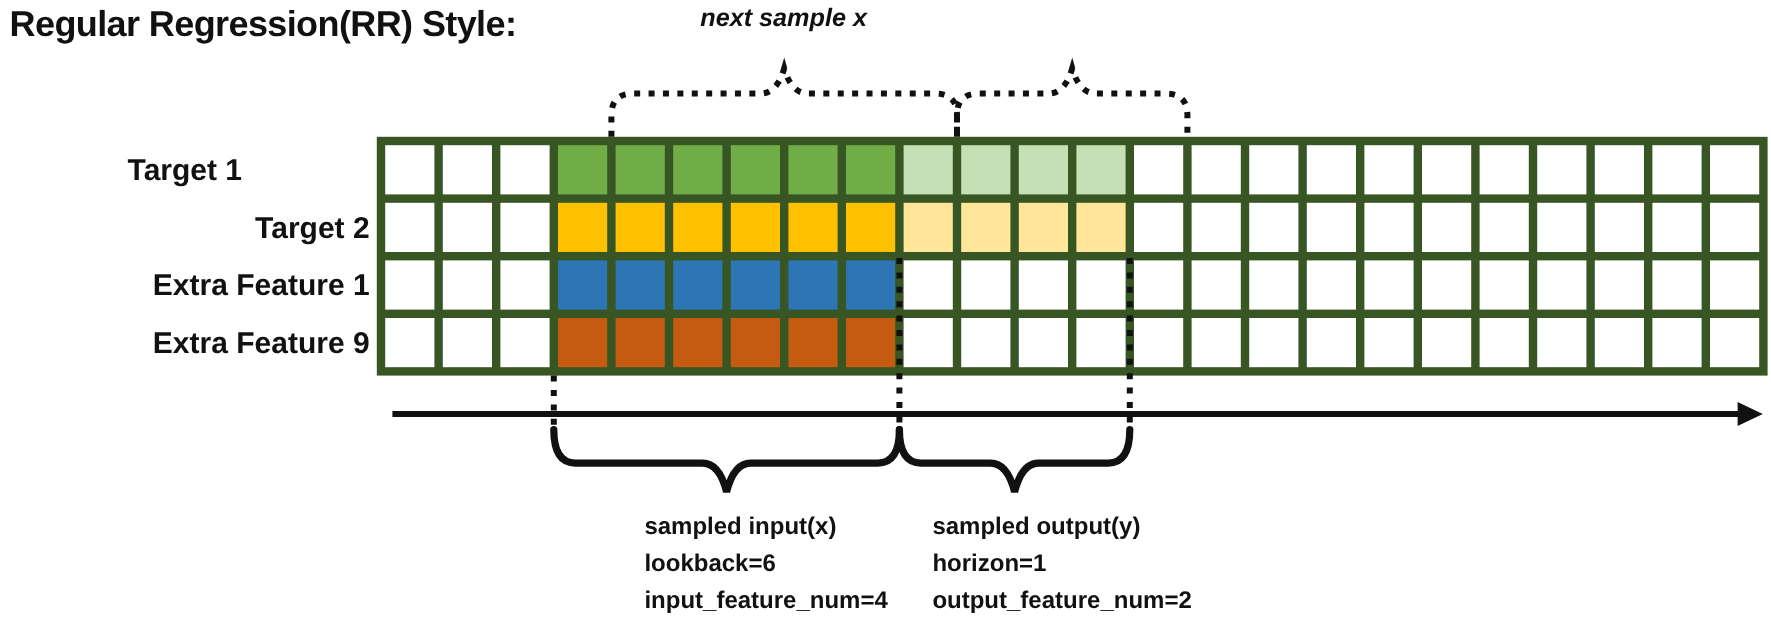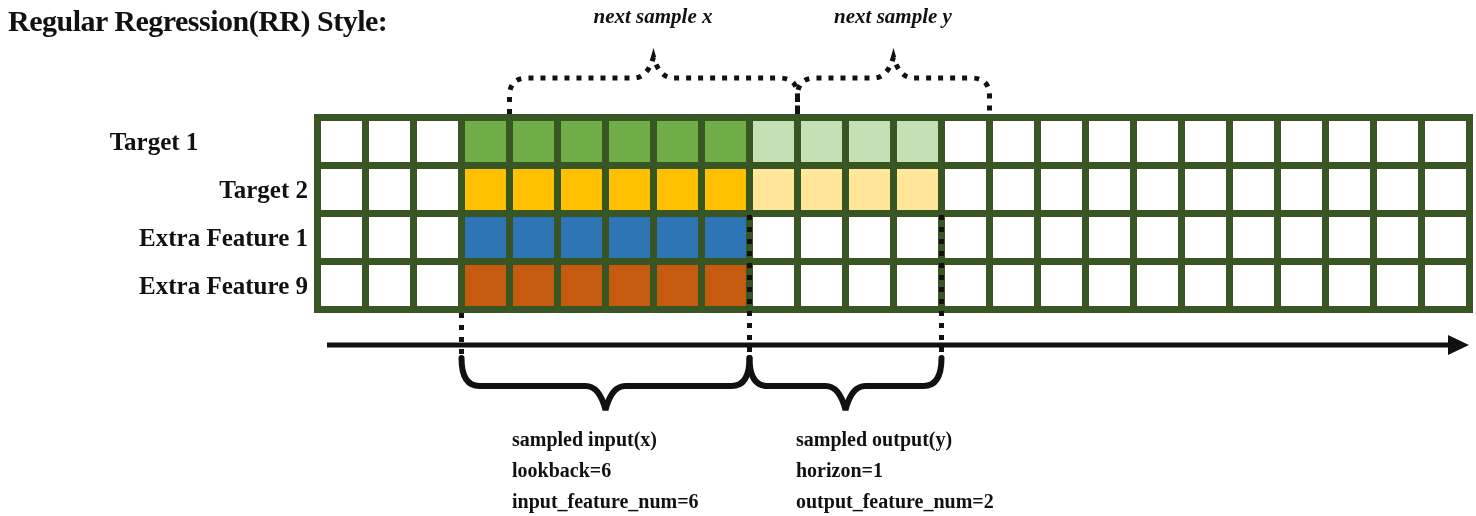--- a/index.html
+++ b/index.html
@@ -2,21 +2,21 @@
 <html><head>
 <meta charset="utf-8">
 <style>
   html, body { margin: 0; padding: 0; background: #ffffff; }
   .canvas {
     position: relative;
     width: 1476px;
     height: 516px;
     background: #ffffff;
     overflow: hidden;
-    font-family: Liberation Serif, serif;
+    font-family: Liberation Sans, sans-serif;
     color: #111111;
   }
   .title {
     position: absolute;
     left: 8px; top: 4px;
     font-size: 30px;
     font-weight: bold;
     letter-spacing: -0.5px;
     white-space: nowrap;
   }
@@ -64,20 +64,21 @@
     font-size: 27px;
     font-weight: bold;
   }
   .anno-block {
     position: absolute;
     top: 424px;
     font-size: 20px;
     font-weight: 600;
     line-height: 31px;
     white-space: nowrap;
+    margin-left: 25px;
   }
 </style>
 </head>
 <body>
 
 <div class="canvas">
 
   <div class="title">Regular Regression(RR) Style:</div>
 
   <div class="row-label" style="top:125px;text-align:center;">Target 1</div>
@@ -196,28 +197,27 @@
 
     <line x1="327" y1="345" x2="1450" y2="345" stroke="#111111" stroke-width="5"></line>
     <polygon points="1448,335 1448,355 1469,345" fill="#111111"></polygon>
 
     <path d="M 461.5 358 Q 461.5 386 479.5 386 L 585.5 386 Q 599.5 386 605.5 410 Q 611.5 386 625.5 386 L 731.5 386 Q 749.5 386 749.5 358" fill="none" stroke="#111111" stroke-width="6" stroke-linecap="round"></path>
 
     <path d="M 749.5 358 Q 749.5 386 767.5 386 L 825.5 386 Q 839.5 386 845.5 410 Q 851.5 386 865.5 386 L 923.5 386 Q 941.5 386 941.5 358" fill="none" stroke="#111111" stroke-width="6" stroke-linecap="round"></path>
   </svg>
 
   <div class="brace-label" style="left:503px;">next sample x</div>
-  <div class="brace-label" style="left:743px;">next sample y</div>
 
 
   <div class="anno-block" style="left:512px;">
     <div>sampled input(x)</div>
     <div>lookback=6</div>
-    <div>input_feature_num=6</div>
+    <div>input_feature_num=4</div>
   </div>
 
-  <div class="anno-block" style="left:796px;">
+  <div class="anno-block" style="left:752px;">
     <div>sampled output(y)</div>
     <div>horizon=1</div>
     <div>output_feature_num=2</div>
   </div>
 
 </div>
 
 </body></html>

